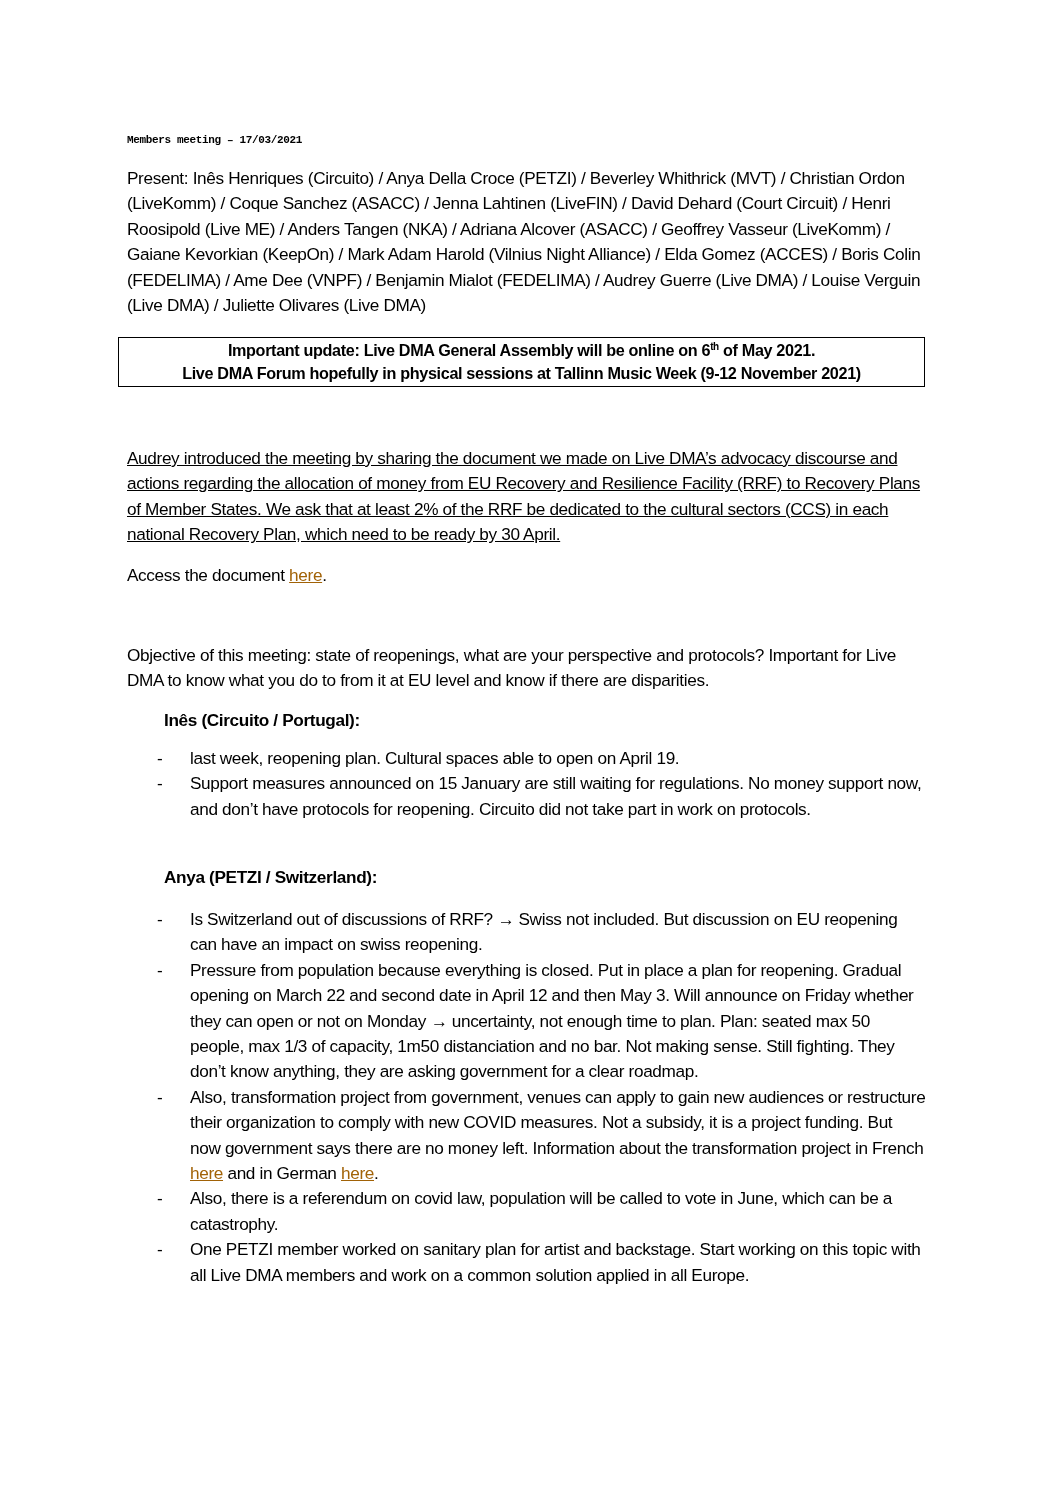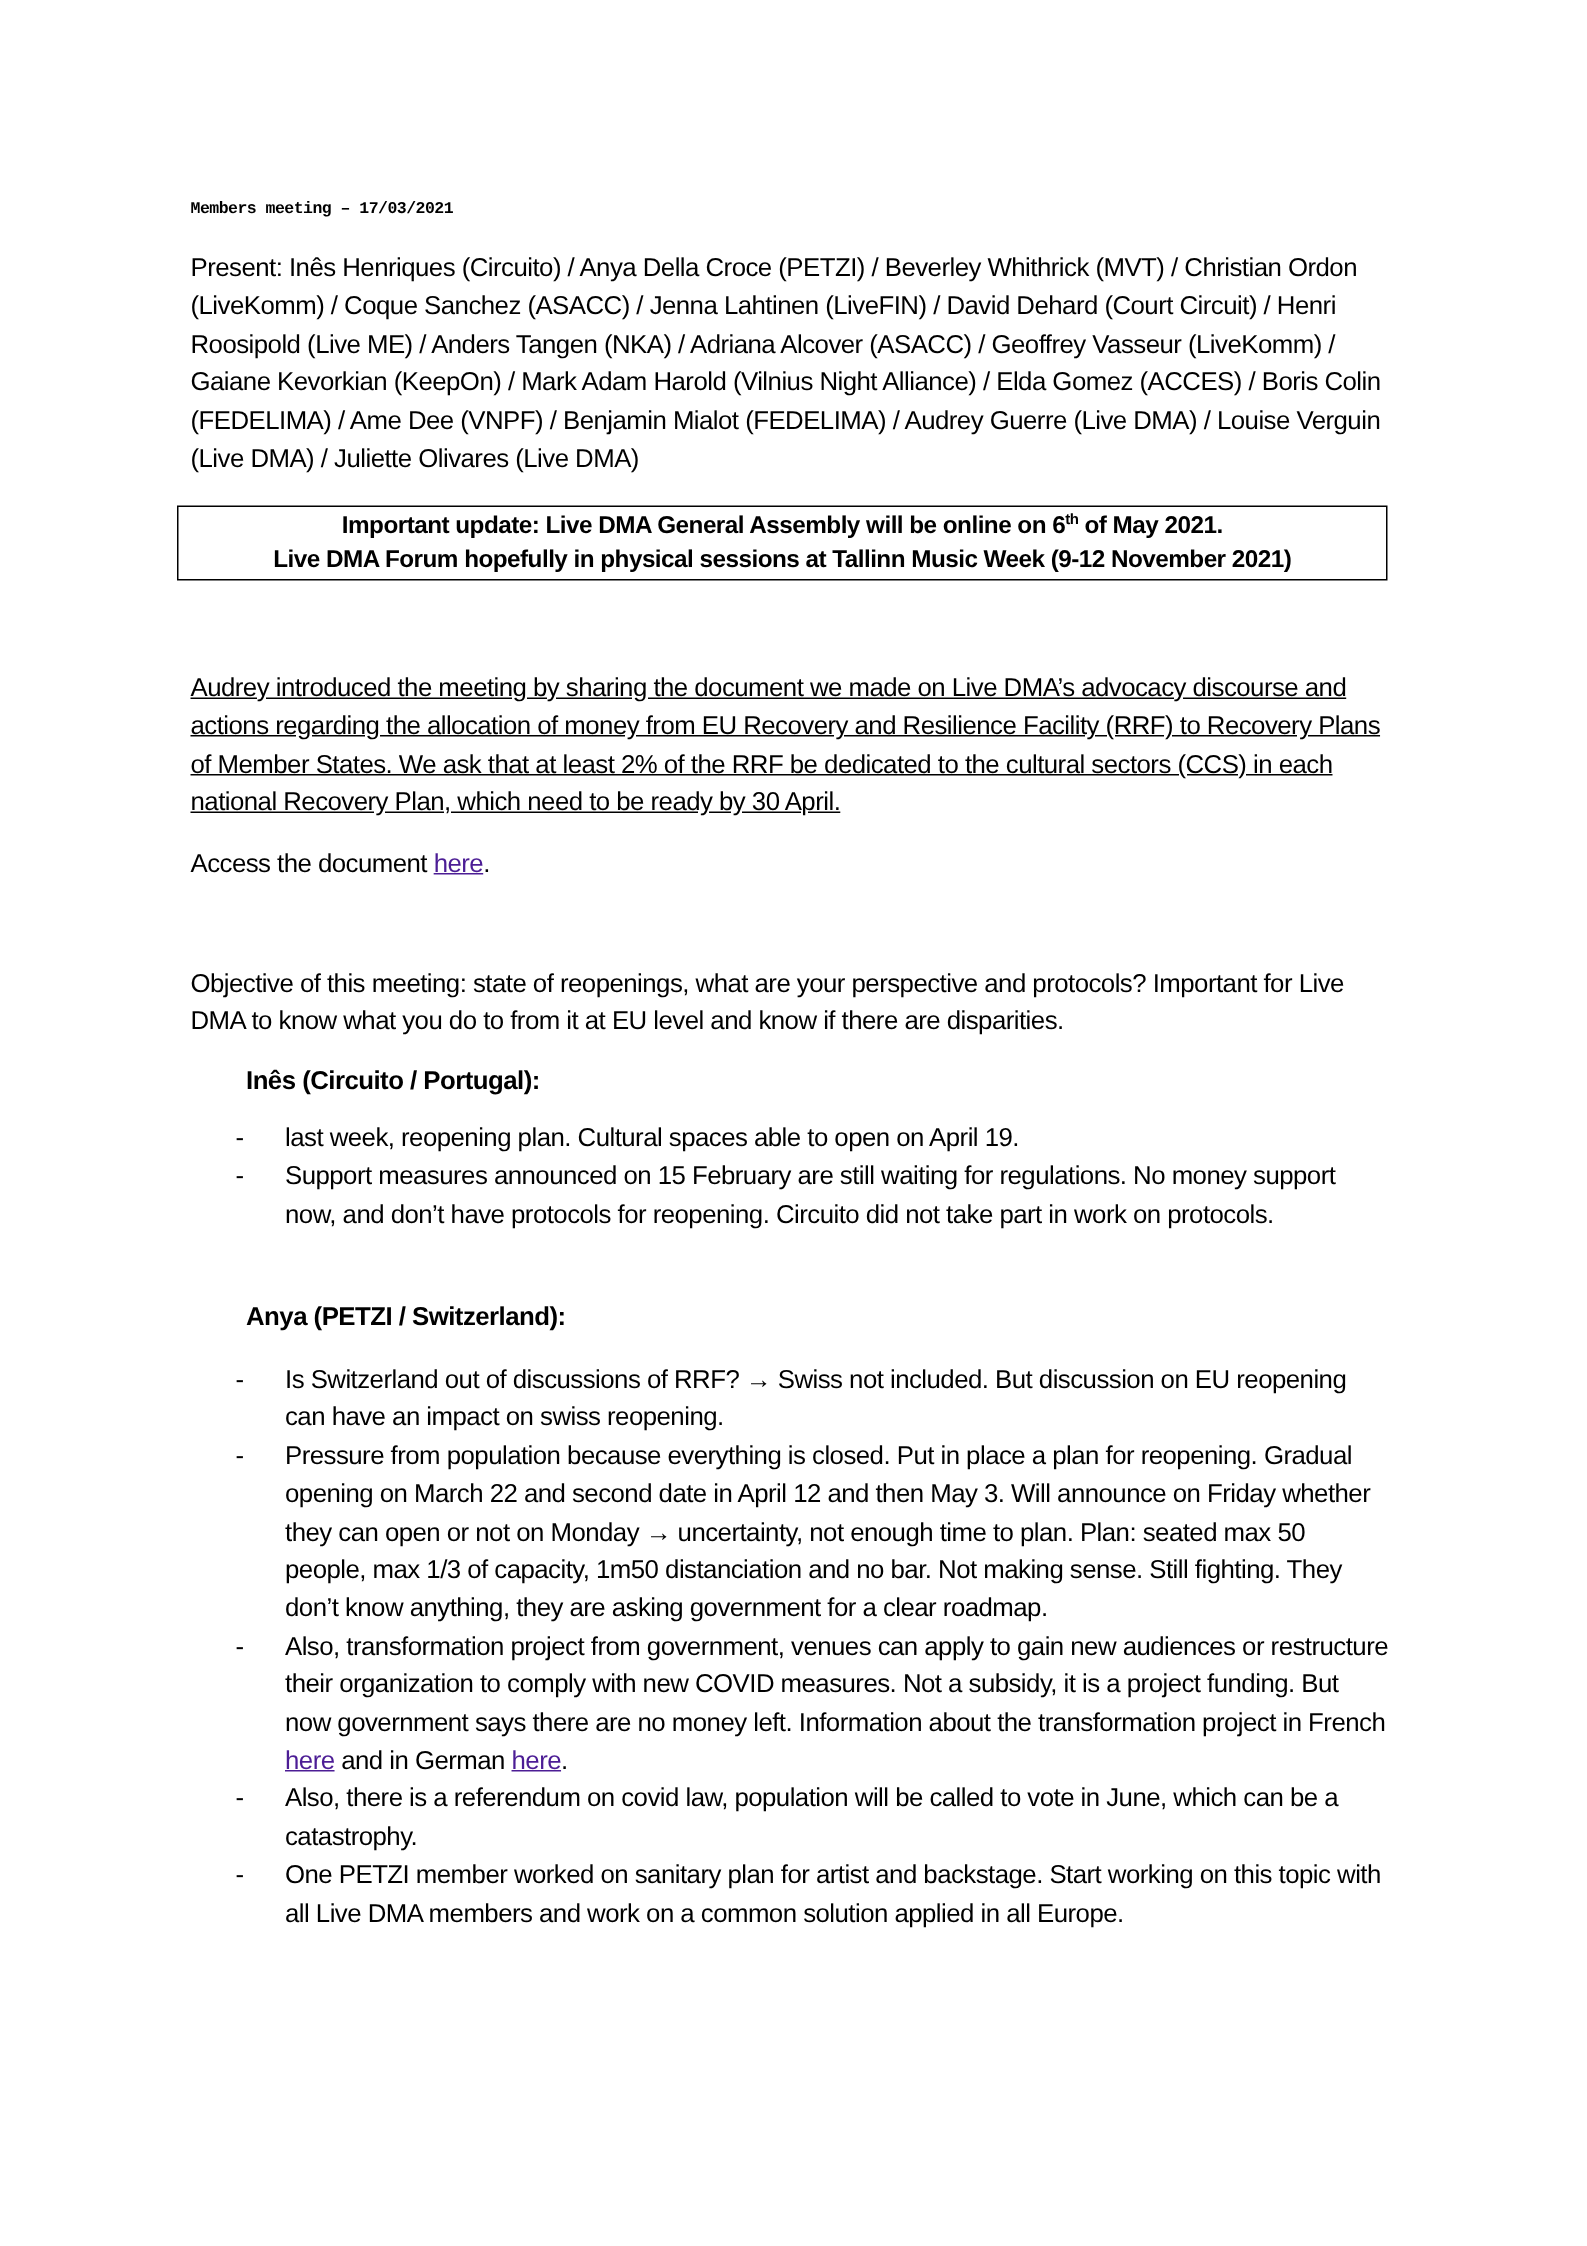--- a/index.html
+++ b/index.html
@@ -26,21 +26,21 @@
   .access { top: 563px; }
   .objective { top: 643px; }
   .heading { position: absolute; left: 0; font-weight: bold; line-height: 25px; margin-left: 37px; }
   .ines-h { top: 708px; }
   .anya-h { top: 865px; }
   ul.bullets { position: absolute; left: 0; margin: 0; padding: 0; list-style: none; width: 800px; }
   ul.bullets li { position: relative; padding-left: 63px; line-height: 25.4px; }
   ul.bullets li .dash { position: absolute; left: 30px; top: 0; }
   .ines-list { top: 746px; }
   .anya-list { top: 907px; }
-  a.link { color: #4c1d95; text-decoration: underline; }
+  a.link { color: #a16207; text-decoration: underline; }
 </style>
 </head>
 <body>
 
 <div class="page">
 
   <div class="title">Members meeting – 17/03/2021</div>
 
   <div class="para present">Present: Inês Henriques (Circuito) / Anya Della Croce (PETZI) / Beverley Whithrick (MVT) / Christian Ordon (LiveKomm) / Coque Sanchez (ASACC) / Jenna Lahtinen (LiveFIN) / David Dehard (Court Circuit) / Henri Roosipold (Live ME) / Anders Tangen (NKA) / Adriana Alcover (ASACC) / Geoffrey Vasseur (LiveKomm) / Gaiane Kevorkian (KeepOn) / Mark Adam Harold (Vilnius Night Alliance) / Elda Gomez (ACCES) / Boris Colin (FEDELIMA) / Ame Dee (VNPF) / Benjamin Mialot (FEDELIMA) / Audrey Guerre (Live DMA) / Louise Verguin (Live DMA) / Juliette Olivares (Live DMA)</div>
 
@@ -51,21 +51,21 @@
 
   <div class="para intro">Audrey introduced the meeting by sharing the document we made on Live DMA’s advocacy discourse and actions regarding the allocation of money from EU Recovery and Resilience Facility (RRF) to Recovery Plans of Member States. We ask that at least 2% of the RRF be dedicated to the cultural sectors (CCS) in each national Recovery Plan, which need to be ready by 30 April.</div>
 
   <div class="para access"><span>Access the document </span><a class="link" href="#">here</a><span>.</span></div>
 
   <div class="para objective">Objective of this meeting: state of reopenings, what are your perspective and protocols? Important for Live DMA to know what you do to from it at EU level and know if there are disparities.</div>
 
   <div class="heading ines-h">Inês (Circuito / Portugal):</div>
   <ul class="bullets ines-list">
     <li><span class="dash">-</span><span>last week, reopening plan. Cultural spaces able to open on April 19.</span></li>
-    <li><span class="dash">-</span><span>Support measures announced on 15 February are still waiting for regulations. No money support now, and don’t have protocols for reopening. Circuito did not take part in work on protocols.</span></li>
+    <li><span class="dash">-</span><span>Support measures announced on 15 January are still waiting for regulations. No money support now, and don’t have protocols for reopening. Circuito did not take part in work on protocols.</span></li>
   </ul>
 
   <div class="heading anya-h">Anya (PETZI / Switzerland):</div>
   <ul class="bullets anya-list">
     <li><span class="dash">-</span><span>Is Switzerland out of discussions of RRF? → Swiss not included. But discussion on EU reopening can have an impact on swiss reopening.</span></li>
     <li><span class="dash">-</span><span>Pressure from population because everything is closed. Put in place a plan for reopening. Gradual opening on March 22 and second date in April 12 and then May 3. Will announce on Friday whether they can open or not on Monday → uncertainty, not enough time to plan. Plan: seated max 50 people, max 1/3 of capacity, 1m50 distanciation and no bar. Not making sense. Still fighting. They don’t know anything, they are asking government for a clear roadmap.</span></li>
     <li><span class="dash">-</span><span>Also, transformation project from government, venues can apply to gain new audiences or restructure their organization to comply with new COVID measures. Not a subsidy, it is a project funding. But now government says there are no money left. Information about the transformation project in French </span><a class="link" href="#">here</a><span> and in German </span><a class="link" href="#">here</a><span>.</span></li>
     <li><span class="dash">-</span><span>Also, there is a referendum on covid law, population will be called to vote in June, which can be a catastrophy.</span></li>
     <li><span class="dash">-</span><span>One PETZI member worked on sanitary plan for artist and backstage. Start working on this topic with all Live DMA members and work on a common solution applied in all Europe.</span></li>
   </ul>

